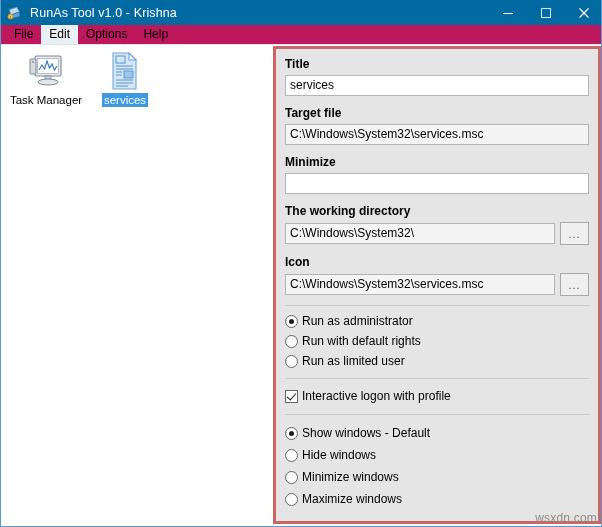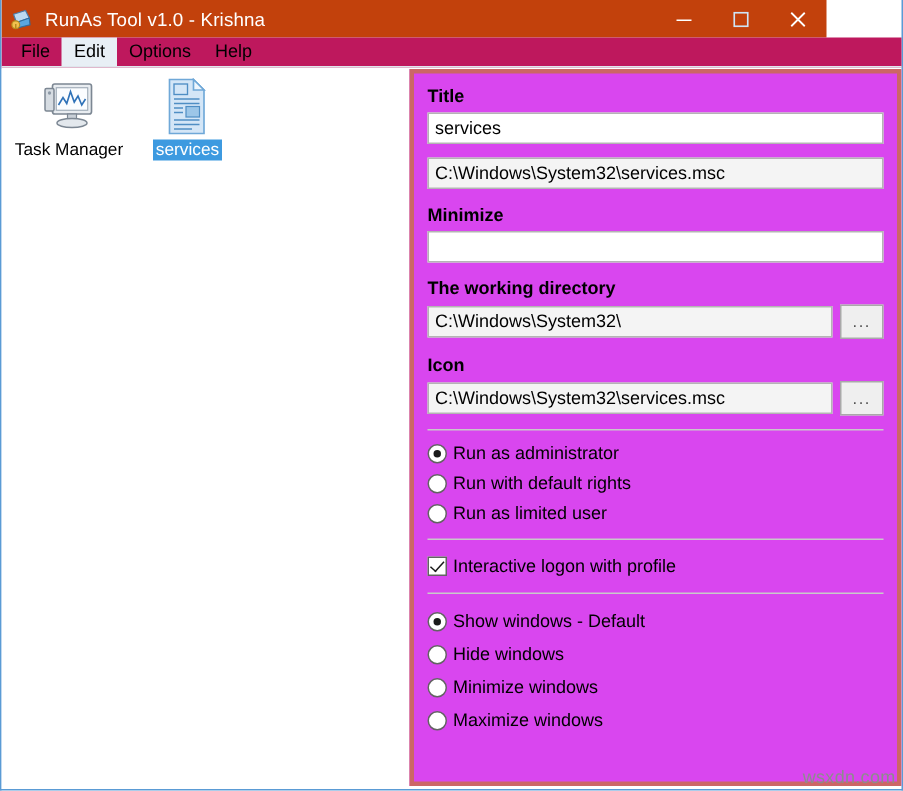--- a/index.html
+++ b/index.html
@@ -24,23 +24,23 @@
     border-left: 1px solid #5a9bd5;
     border-right: 1px solid #5a9bd5;
     border-bottom: 1px solid #5a9bd5;
     overflow: hidden;
   }
 
   
   .titlebar {
     position: absolute;
     left: 0; top: 0;
-    width: 550px;
+    width: 602px;
     height: 25px;
-    background: #c2410c;
+    background: #0369a1;
     display: flex;
     align-items: center;
   }
   .app-icon {
     width: 18px;
     height: 18px;
     margin-left: 5px;
     margin-right: 6px;
     flex: none;
     position: relative;
@@ -123,21 +123,21 @@
 
   
   .rightpanel {
     position: absolute;
     left: 272px;
     top: 46px;
     width: 328px;
     height: 478px;
     box-sizing: border-box;
     border: 3px solid #cc6666;
-    background: #d946ef;
+    background: #e5e5e5;
   }
   .formarea {
     position: relative;
     height: 100%;
     padding: 7px 9px 0 9px;
     box-sizing: border-box;
   }
   .fieldlabel {
     font-weight: bold;
     font-size: 12px;
@@ -335,20 +335,21 @@
 
   <div class="rightpanel">
     <div class="formarea">
 
       <div class="fieldblock">
         <div class="fieldlabel">Title</div>
         <div class="textbox" placeholder="">services</div>
       </div>
 
       <div class="fieldblock">
+        <div class="fieldlabel">Target file</div>
         <div class="textbox readonly">C:\Windows\System32\services.msc</div>
       </div>
 
       <div class="fieldblock">
         <div class="fieldlabel">Minimize</div>
         <div class="textbox"></div>
       </div>
 
       <div class="fieldblock">
         <div class="fieldlabel">The working directory</div>

